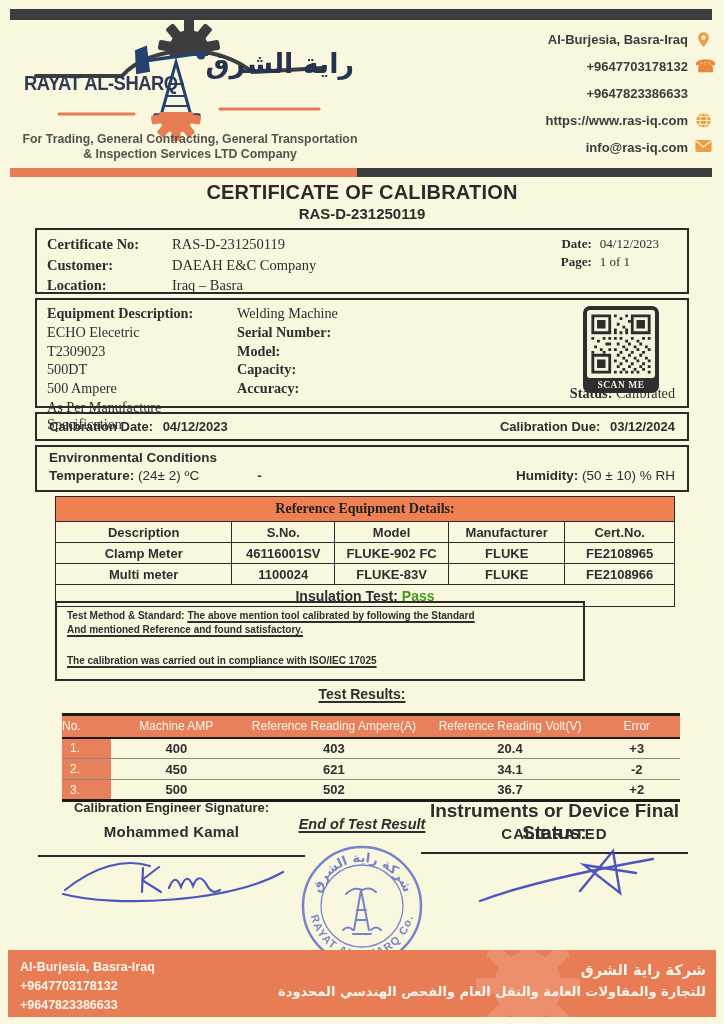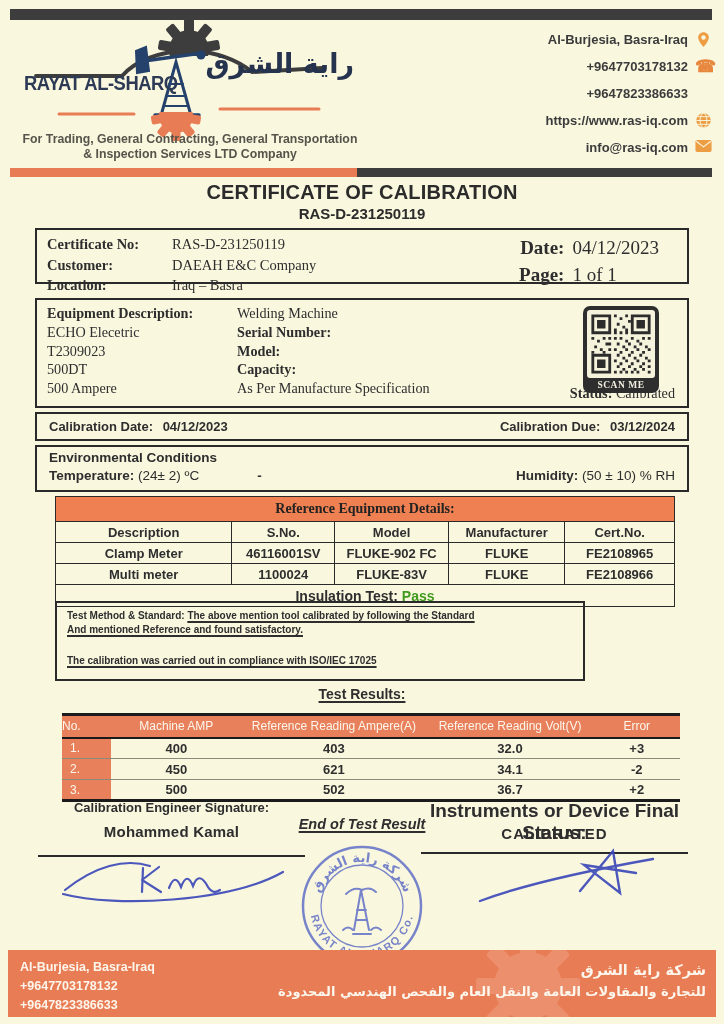--- a/index.html
+++ b/index.html
@@ -33,25 +33,25 @@
   
   .doc-title { position:absolute; left:0; top:181px; width:100%; text-align:center;
     font-size:20px; font-weight:bold; letter-spacing:.2px; color:#2b2b2b; }
   .doc-ref { position:absolute; left:0; top:205px; width:100%; text-align:center;
     font-size:15px; font-weight:bold; color:#2b2b2b; }
 
   
   .box { position:absolute; border:2px solid #2a2a2a; background:transparent; }
 
   
-  .cert-box { left:35px; top:228px; width:654px; height:56px; padding:4px 10px; }
+  .cert-box { left:35px; top:228px; width:654px; height:66px; padding:4px 10px; }
   .cert-grid { display:grid; grid-template-columns:125px 1fr; font-size:14.5px; line-height:1.42; }
   .cert-grid .lab { font-weight:bold; }
   .cert-right { position:absolute; right:28px; top:5px; display:grid; grid-template-columns:48px auto;
-    column-gap:8px; font-size:19px; line-height:1.42; }
+    column-gap:8px; font-size:13px; line-height:1.42; }
   .cert-right .lab { font-weight:bold; text-align:right; }
 
   
   .equip-box { left:35px; top:298px; width:654px; height:110px; padding:5px 10px; }
   .equip-grid { display:grid; grid-template-columns:190px 1fr; font-size:14.2px; line-height:1.22; row-gap:1.5px; }
   .equip-grid .lab { font-weight:bold; }
   .qr-wrap { position:absolute; right:28px; top:6px; width:76px; background:#2e2e2e;
     border-radius:7px; padding:4px 4px 2px; }
   .qr-inner { background:#F6F3DC; border-radius:3px; padding:3px; }
   .qr-inner svg { display:block; width:62px; height:62px; }
@@ -263,20 +263,21 @@
     <div class="equip-grid">
       <span class="lab">Equipment Description:</span>
       <span>Welding Machine</span>
       <span>ECHO Elecetric</span>
       <span class="lab">Serial Number:</span>
       <span>T2309023</span>
       <span class="lab">Model:</span>
       <span>500DT</span>
       <span class="lab">Capacity:</span>
       <span>500 Ampere</span>
+      <span class="lab">Accuracy:</span>
       <span>As Per Manufacture Specification</span>
     </div>
     <div class="qr-wrap">
       <div class="qr-inner">
         <svg viewBox="-0.5 -0.5 22 22" fill="#2c2c2c">
           <path fill-rule="evenodd" d="M0 0h7v7H0zM1 1v5h5V1zM14 0h7v7h-7zM15 1v5h5V1zM0 14h7v7H0zM1 15v5h5v-5z"></path>
           <path d="M2 2h3v3H2zM16 2h3v3h-3zM2 16h3v3H2z"></path>
           <path d="M8 0h1v1H8zM10 1h1v1h-1zM12 0h1v1h-1zM9 3h1v1H9zM11 4h1v1h-1zM13 2h1v1h-1zM8 5h1v1H8zM12 5h1v1h-1zM8 6h1v1H8zM10 6h1v1h-1zM12 6h1v1h-1zM6 8h1v1H6zM6 10h1v1H6zM6 12h1v1H6zM0 8h1v1H0zM2 9h1v1H2zM4 8h1v1H4zM1 11h1v1H1zM3 12h1v1H3zM5 10h1v1H5zM0 13h1v1H0zM4 13h1v1H4zM8 8h1v1H8zM10 8h1v1h-1zM12 9h1v1h-1zM14 8h1v1h-1zM16 9h1v1h-1zM18 8h1v1h-1zM20 8h1v1h-1zM9 10h1v1H9zM11 11h1v1h-1zM13 10h1v1h-1zM15 11h1v1h-1zM17 10h1v1h-1zM19 11h1v1h-1zM8 12h1v1H8zM10 13h1v1h-1zM12 12h1v1h-1zM14 13h1v1h-1zM16 12h1v1h-1zM18 13h1v1h-1zM20 12h1v1h-1zM9 14h1v1H9zM11 15h1v1h-1zM13 14h1v1h-1zM15 15h1v1h-1zM17 14h1v1h-1zM19 15h1v1h-1zM8 16h1v1H8zM10 17h1v1h-1zM12 16h1v1h-1zM14 17h1v1h-1zM16 16h1v1h-1zM18 17h1v1h-1zM20 16h1v1h-1zM9 18h1v1H9zM11 19h1v1h-1zM13 18h1v1h-1zM15 19h1v1h-1zM17 18h1v1h-1zM20 18h1v1h-1zM8 20h1v1H8zM10 20h1v1h-1zM12 20h1v1h-1zM14 20h1v1h-1zM16 20h1v1h-1zM18 19h1v1h-1zM20 20h1v1h-1z"></path>
         </svg>
       </div>
@@ -359,21 +360,21 @@
       <th class="c-no">No.</th>
       <th class="c-amp">Machine AMP</th>
       <th class="c-ra">Reference Reading Ampere(A)</th>
       <th class="c-rv">Reference Reading Volt(V)</th>
       <th class="c-er">Error</th>
     </tr>
     <tr>
       <td class="no-cell">1.</td>
       <td>400</td>
       <td>403</td>
-      <td>32.0</td>
+      <td>20.4</td>
       <td>+3</td>
     </tr>
     <tr>
       <td class="no-cell">2.</td>
       <td>450</td>
       <td>621</td>
       <td>34.1</td>
       <td>-2</td>
     </tr>
     <tr>

